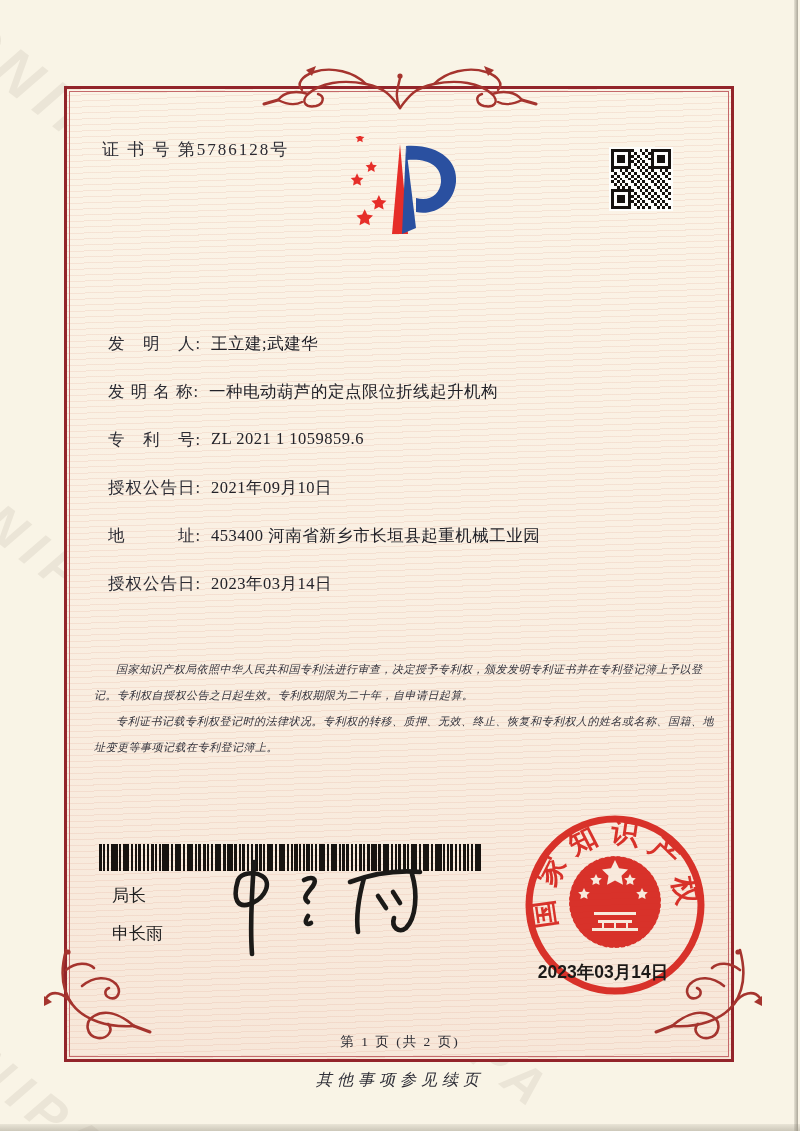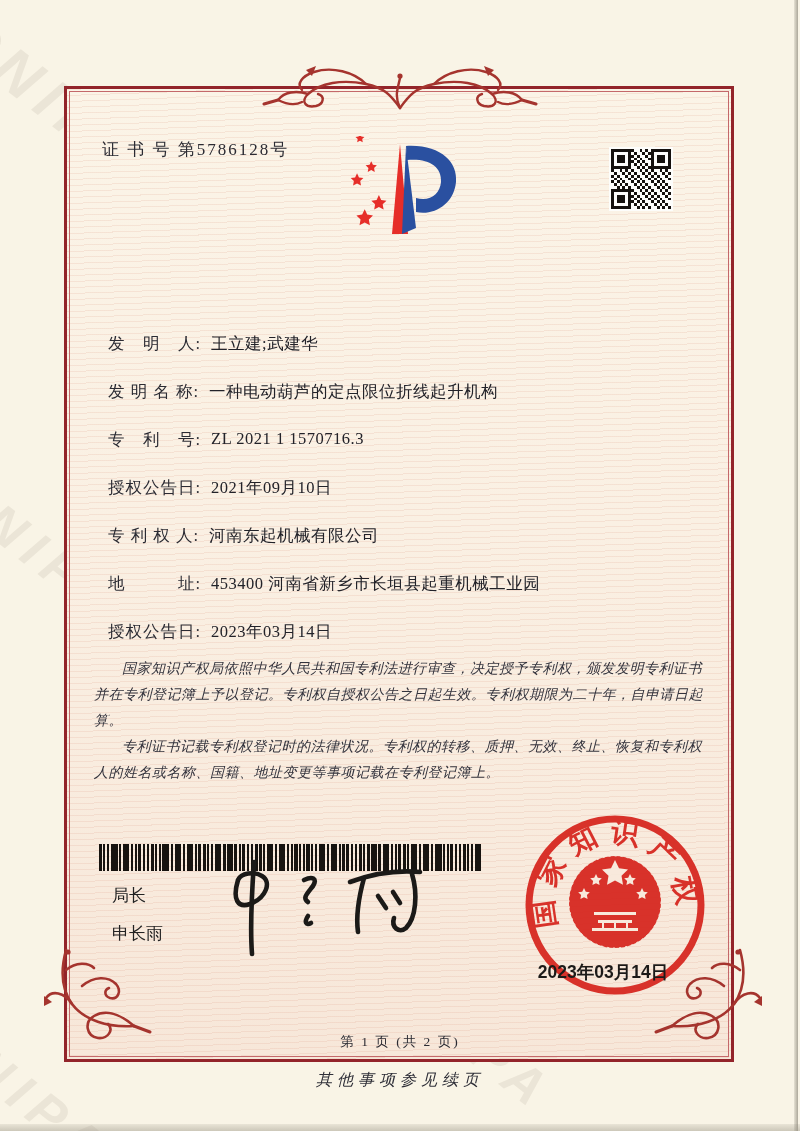--- a/index.html
+++ b/index.html
@@ -49,21 +49,21 @@
   .title{position:absolute;left:0;top:236px;width:100%;text-align:center;
          font-size:36px;font-weight:bold;letter-spacing:18px;text-indent:18px;color:#17171c;}
 
   .fields{position:absolute;left:108px;top:333px;width:600px;}
   .frow{display:flex;align-items:flex-start;height:48px;font-size:16.5px;}
   .flabel{white-space:pre;letter-spacing:1px;color:#2b2b33;}
   .fvalue{margin-left:10px;letter-spacing:0.5px;color:#222229;}
   .pair2{margin-left:22px;display:flex;}
 
   .paras{position:absolute;left:94px;top:656px;width:622px;
-         font-size:14px;line-height:26px;font-style:italic;color:#33333d;}
+         font-size:11px;line-height:26px;font-style:italic;color:#33333d;}
   .paras p{margin:0;text-indent:2em;letter-spacing:0.5px;}
 
   .barcode{position:absolute;left:99px;top:844px;width:382px;height:27px;
     background:
       repeating-linear-gradient(90deg,#17130f 0 2px,rgba(0,0,0,0) 2px 4px),
       repeating-linear-gradient(90deg,#17130f 0 1px,rgba(0,0,0,0) 1px 9px),
       repeating-linear-gradient(90deg,#17130f 0 3px,rgba(0,0,0,0) 3px 13px);}
 
   .sig-title{position:absolute;left:112px;top:884px;font-size:17px;
              font-family:"Liberation Sans","DejaVu Sans",sans-serif;color:#222;}
@@ -393,29 +393,25 @@
     <div class="frow">
       <span class="flabel">发　明　人:</span>
       <span class="fvalue">王立建;武建华</span>
     </div>
     <div class="frow">
       <span class="flabel">发 明 名 称:</span>
       <span class="fvalue">一种电动葫芦的定点限位折线起升机构</span>
     </div>
     <div class="frow">
       <span class="flabel">专　利　号:</span>
-      <span class="fvalue">ZL 2021 1 1570716.3</span>
+      <span class="fvalue">ZL 2021 1 1059859.6</span>
     </div>
     <div class="frow">
       <span class="flabel">授权公告日:</span>
       <span class="fvalue">2021年09月10日</span>
-    </div>
-    <div class="frow">
-      <span class="flabel">专 利 权 人:</span>
-      <span class="fvalue">河南东起机械有限公司</span>
     </div>
     <div class="frow">
       <span class="flabel">地　　　址:</span>
       <span class="fvalue">453400 河南省新乡市长垣县起重机械工业园</span>
     </div>
     <div class="frow">
       <span class="flabel">授权公告日:</span>
       <span class="fvalue">2023年03月14日</span>
     </div>
   </div>

